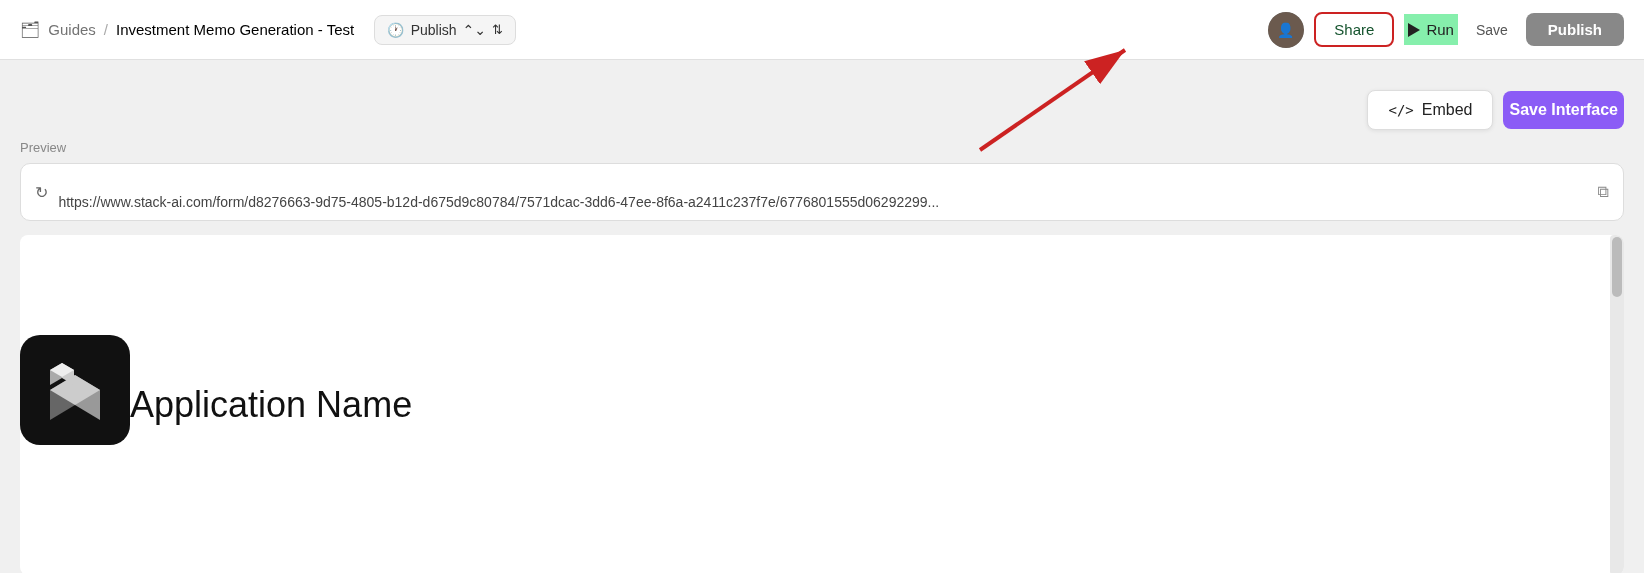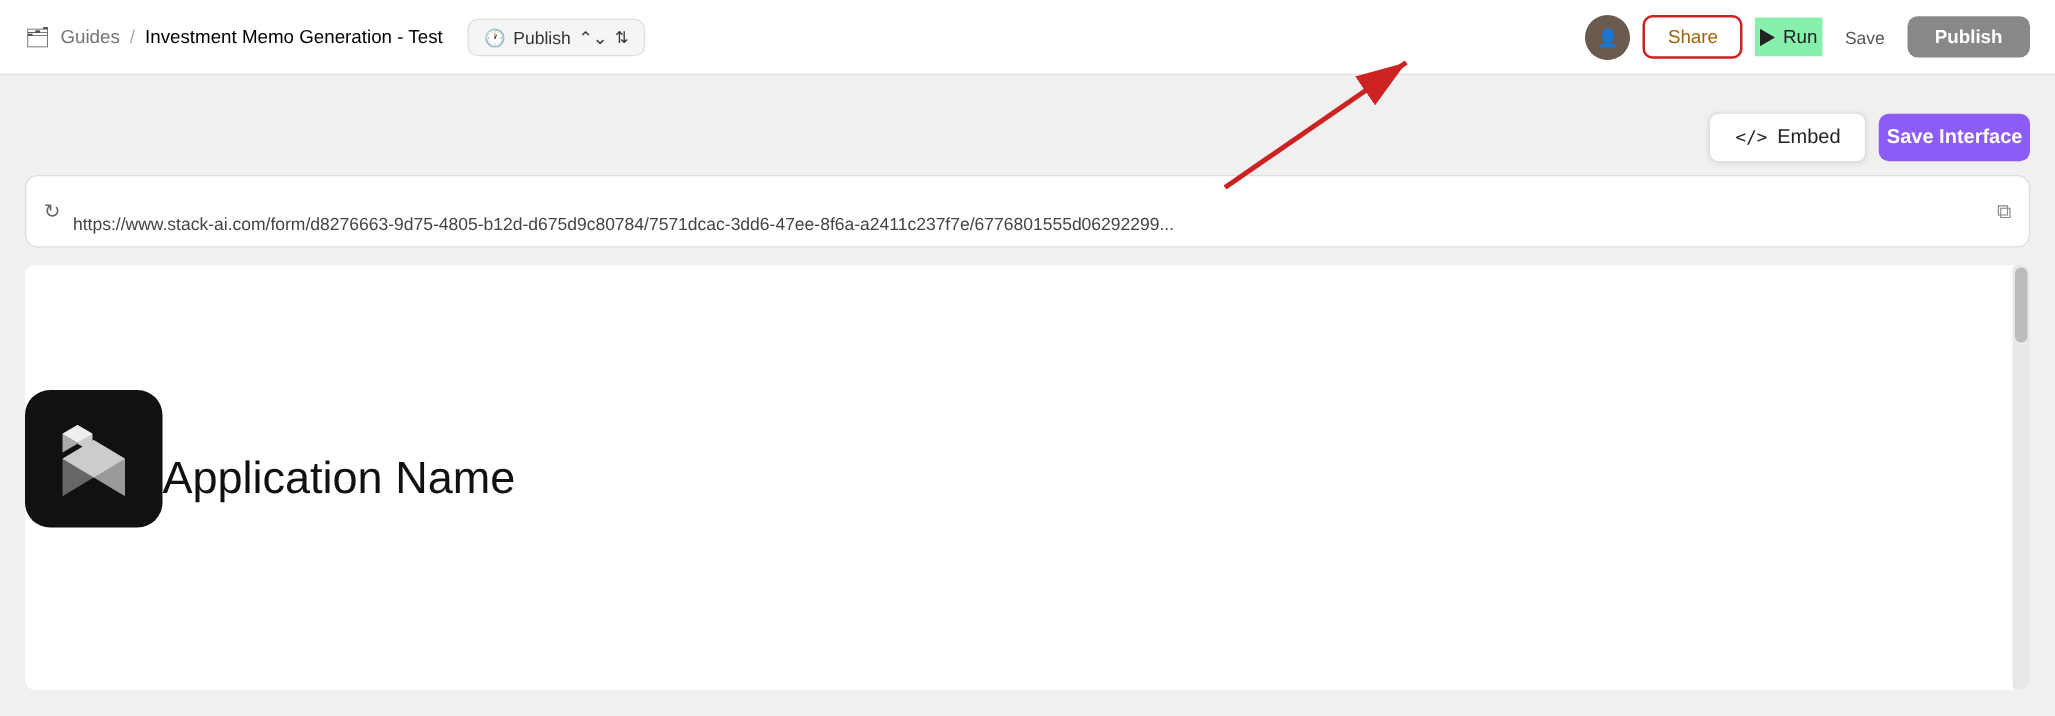--- a/index.html
+++ b/index.html
@@ -74,21 +74,21 @@
       border-radius: 50%;
       display: flex;
       align-items: center;
       justify-content: center;
       color: #ccc;
       font-size: 14px;
     }
     .share-btn {
       border: 2px solid #e33;
       background: #fff;
-      color: #a16207;
+      color: #14532d;
       border-radius: 8px;
       padding: 7px 18px;
       font-size: 15px;
       font-weight: 500;
       cursor: pointer;
     }
     .run-btn {
       display: flex;
       align-items: center;
       gap: 6px;
@@ -302,20 +302,21 @@
 
     <defs>
       <marker id="arrowhead" markerWidth="10" markerHeight="7" refX="10" refY="3.5" orient="auto">
         <polygon points="0 0, 10 3.5, 0 7" fill="#cc2222"></polygon>
       </marker>
     </defs>
     <line x1="980" y1="150" x2="1125" y2="50" stroke="#cc2222" stroke-width="4" marker-end="url(#arrowhead)"></line>
   </svg>
 
   <div class="main-area">
+    <div class="preview-label">Preview</div>
     <div class="url-bar">
       <span class="refresh-icon">↻</span>
       <span class="url-text">https://www.stack-ai.com/form/d8276663-9d75-4805-b12d-d675d9c80784/7571dcac-3dd6-47ee-8f6a-a2411c237f7e/6776801555d06292299...</span>
       <span class="copy-icon">⧉</span>
     </div>
     <div class="preview-frame">
       <div class="app-logo">
 
         <svg class="cube-svg" viewBox="0 0 70 70">
 

